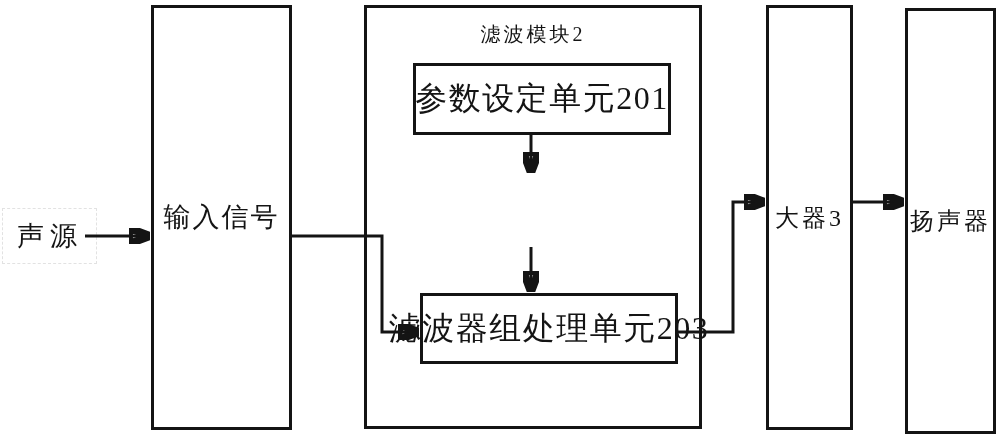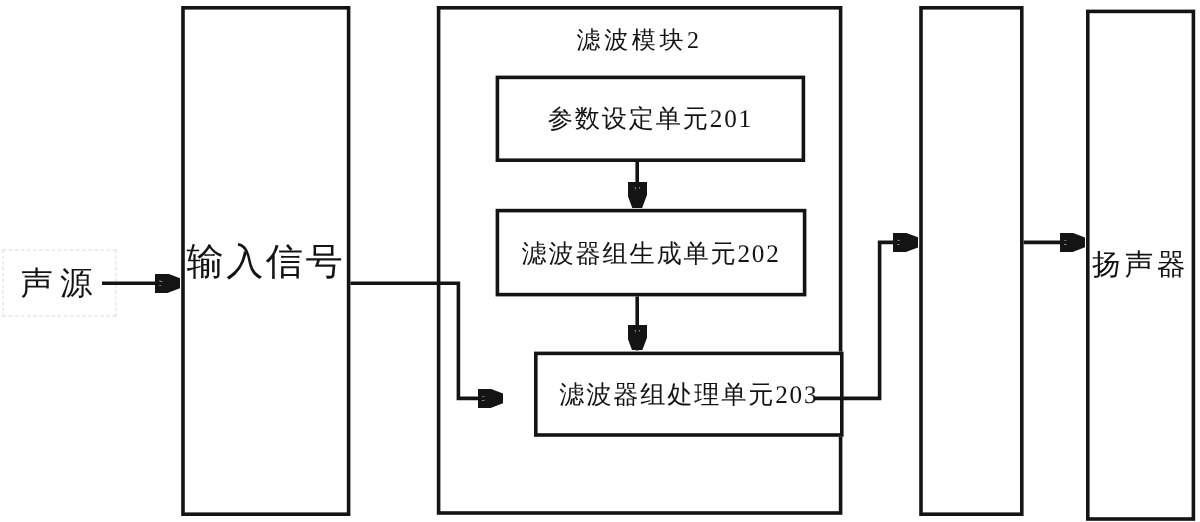--- a/index.html
+++ b/index.html
@@ -28,36 +28,36 @@
     text-align: center;
     z-index: 1;
   }
   .outer-box {
     justify-content: flex-start;
   }
   .box1 { left: 151px; top: 5px;  width: 141px; height: 425px; }
   .box2 { left: 364px; top: 5px;  width: 338px; height: 424px; }
   .box201 { left: 413px; top: 63px;  width: 258px; height: 72px; }
   .box202 { left: 413px; top: 174px; width: 259px; height: 73px; }
-  .box203 { left: 420px; top: 293px; width: 258px; height: 71px; margin-left: 25px; }
+  .box203 { left: 420px; top: 293px; width: 258px; height: 71px; }
   .box3 { left: 766px; top: 5px;  width: 87px;  height: 425px; }
   .box4 { left: 905px; top: 8px;  width: 91px;  height: 426px; }
 
   .module-title {
     margin-top: 11px;
     font-size: 20px;
     letter-spacing: 3px;
     line-height: 30px;
   }
   .unit-label {
-    font-size: 21px;
+    font-size: 32px;
     letter-spacing: 1.5px;
     white-space: nowrap;
   }
-  .tall-label-lg { font-size: 31px; line-height: 37px; letter-spacing: 2px; }
+  .tall-label-lg { font-size: 27px; line-height: 37px; letter-spacing: 2px; }
   .tall-label    { font-size: 24px; line-height: 34px; letter-spacing: 3px; }
 
   .source-label {
     position: absolute;
     left: 8px;
     top: 218px;
     width: 84px;
     text-align: center;
     font-size: 27px;
     letter-spacing: 6px;
@@ -99,29 +99,27 @@
   </div>
 
   <div class="box box2 outer-box">
     <div class="module-title">滤波模块2</div>
   </div>
 
   <div class="box box201">
     <div class="unit-label">参数设定单元201</div>
   </div>
 
-  <div class="box box202">
-    <div class="unit-label">滤波器组生成单元202</div>
-  </div>
 
   <div class="box box203">
     <div class="unit-label">滤波器组处理单元203</div>
   </div>
 
   <div class="box box3">
+    <div class="tall-label">大器3</div>
   </div>
 
   <div class="box box4">
     <div class="tall-label">扬声器</div>
   </div>
 
   <svg class="wires" width="1000" height="435" viewBox="0 0 1000 435">
     <defs>
       <marker id="ah" viewBox="0 0 8 6" markerWidth="7" markerHeight="5.25" refX="8" refY="3" orient="auto" markerUnits="strokeWidth">
         <path d="M0,0 L8,3 L0,6 Z" fill="#141414" stroke="none"></path>

